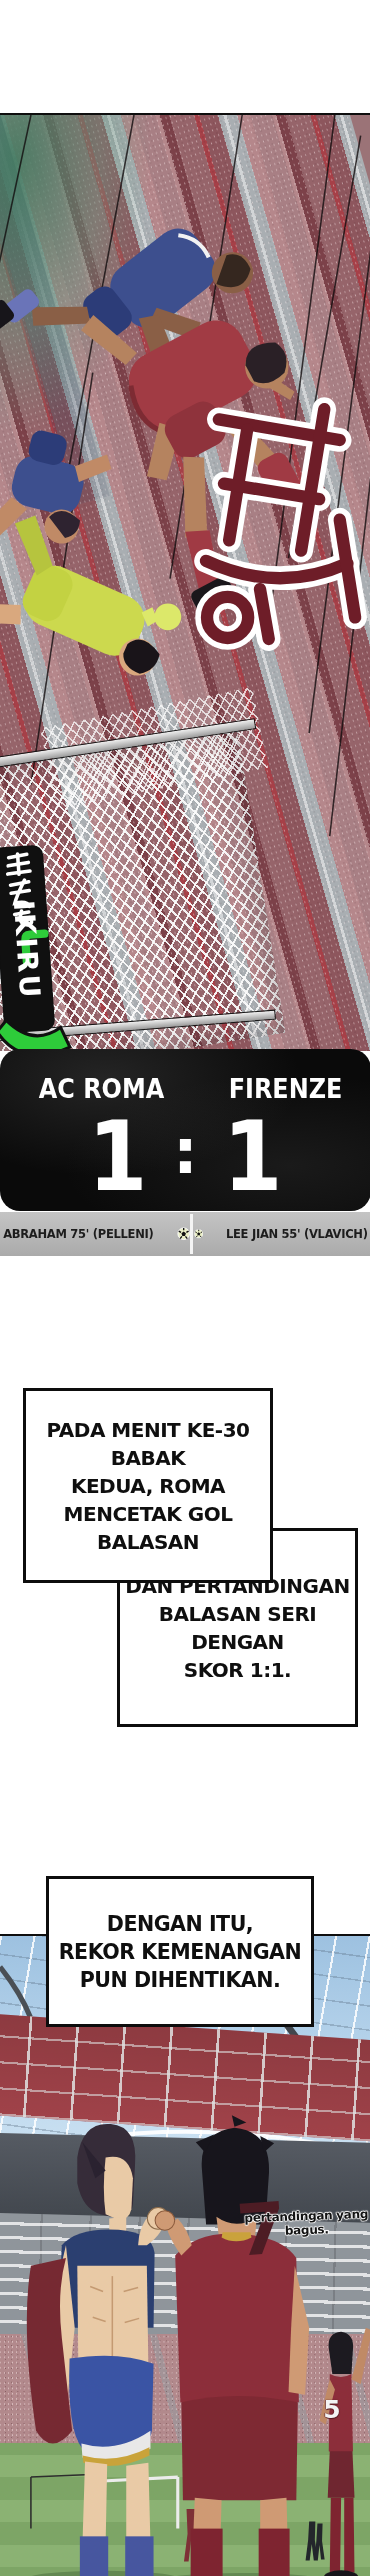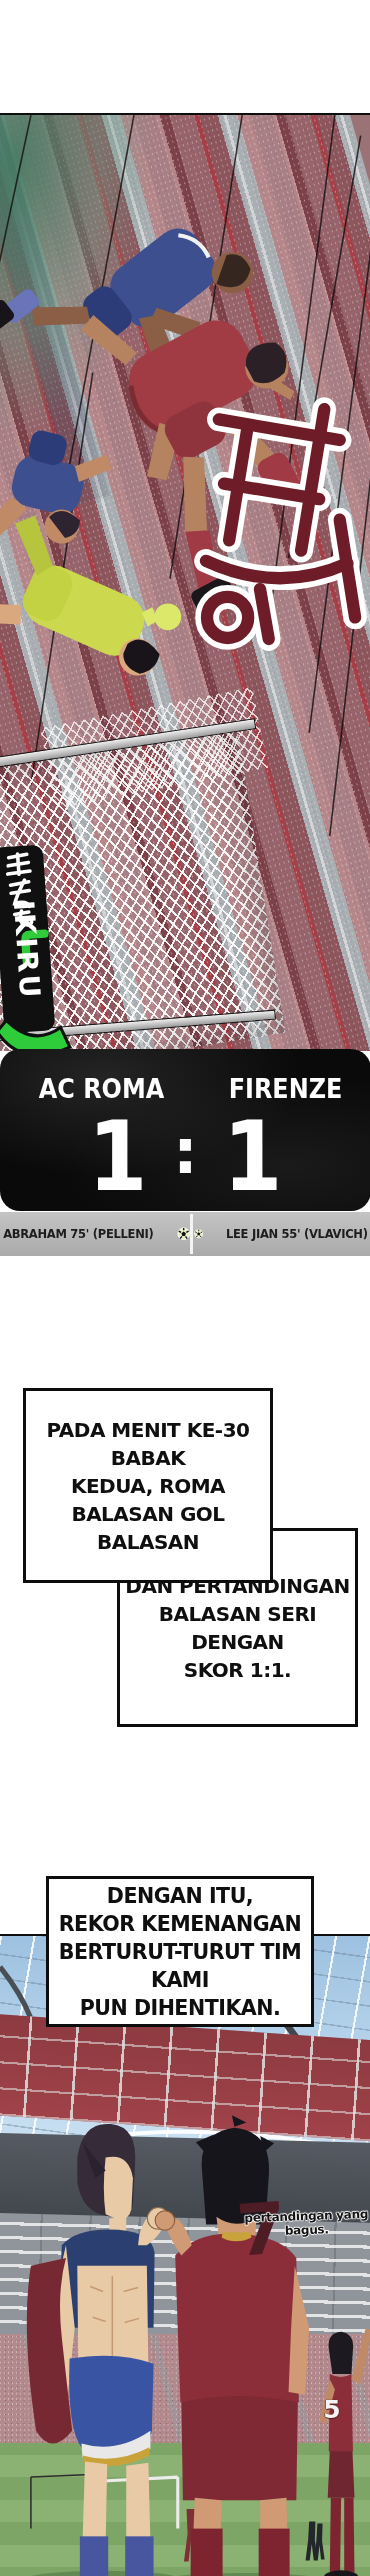--- a/index.html
+++ b/index.html
@@ -290,21 +290,21 @@
     </div>
   </div>
 
   <div class="cbox box-b">
     <div class="line">DAN PERTANDINGAN</div>
     <div class="line">BALASAN SERI DENGAN</div>
     <div class="line">SKOR 1:1.</div>
   </div>
   <div class="cbox box-a">
     <div class="line">PADA MENIT KE-30 BABAK</div>
-    <div class="line">KEDUA, ROMA BALASAN GOL</div>
+    <div class="line">KEDUA, ROMA MENCETAK GOL</div>
     <div class="line">BALASAN</div>
   </div>
 
   <section class="panel2">
     <div class="sky">
       <div class="sky-lattice"></div>
     </div>
     <svg class="abs" style="left:0;top:0" width="371" height="237" viewBox="0 0 720 460">
       <path d="M418,0 Q520,120 588,215" fill="none" stroke="#41464d" stroke-width="13"></path>
       <path d="M0,60 Q40,110 60,160" fill="none" stroke="#4a4f55" stroke-width="10"></path>
@@ -390,18 +390,17 @@
 
   </section>
 
   <div class="abs number7">7</div>
   <div class="abs number5">5</div>
   <div class="abs note">pertandingan yang bagus.</div>
 
   <div class="cbox box-c">
     <div class="line">DENGAN ITU,</div>
     <div class="line">REKOR KEMENANGAN</div>
-    <div class="line">BERTURUT-TURUT TIM KAMI</div>
     <div class="line">PUN DIHENTIKAN.</div>
   </div>
 
 </div>
 
 
 </body></html>

